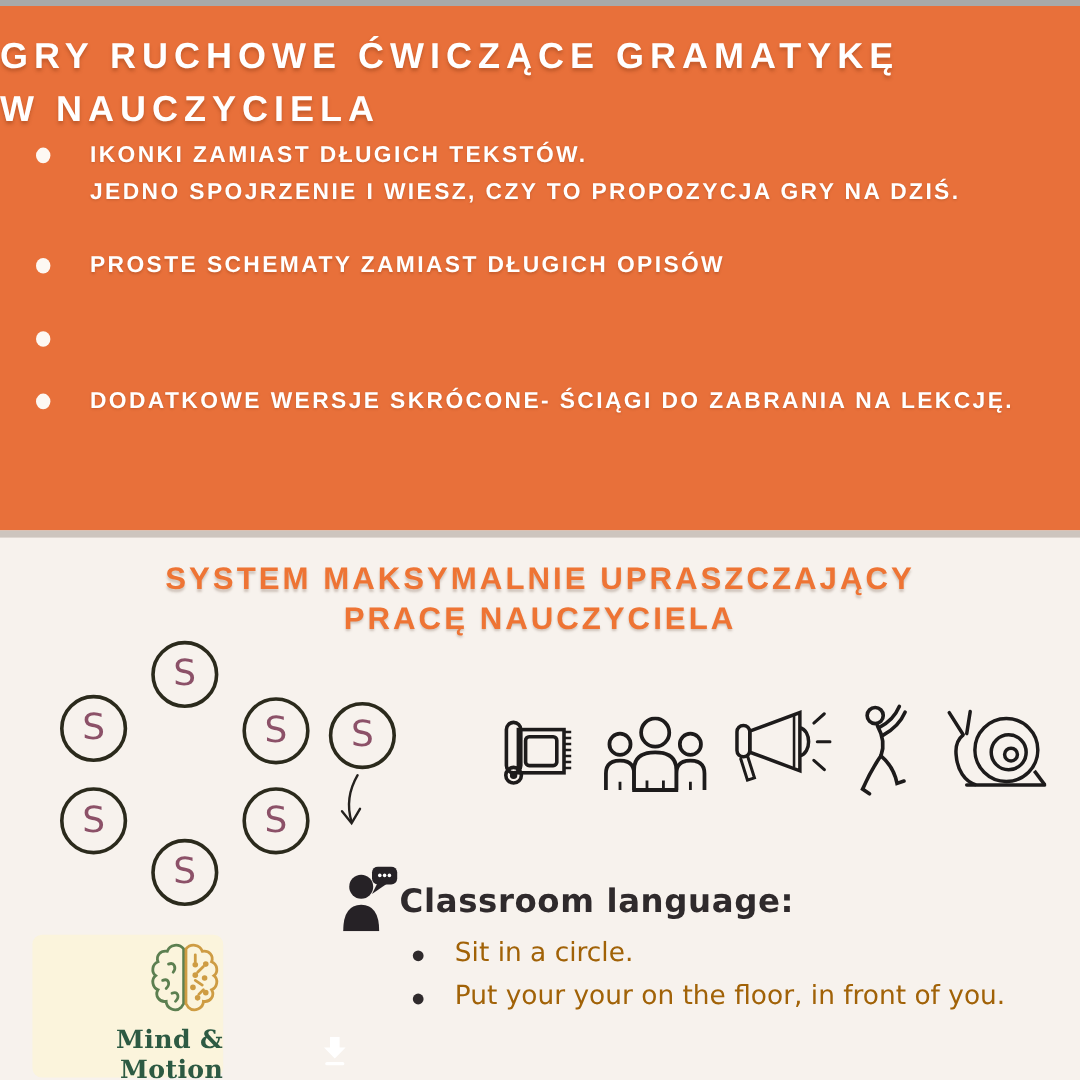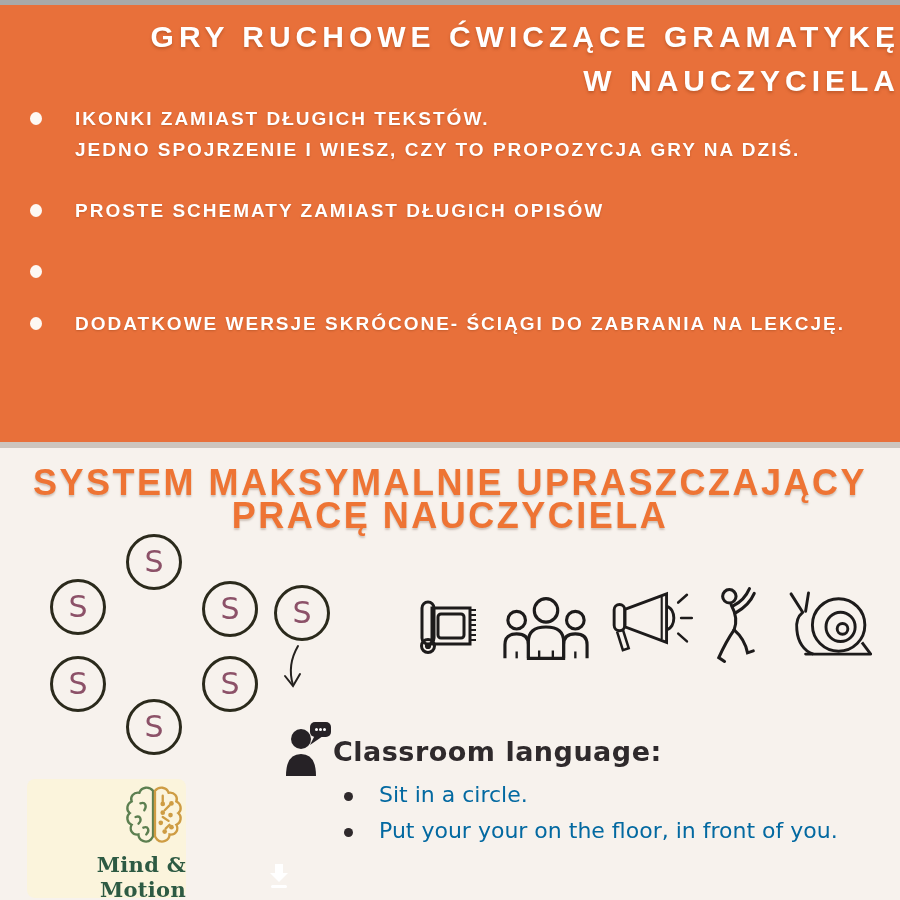--- a/index.html
+++ b/index.html
@@ -9,38 +9,38 @@
   }
   
   .top-strip{position:absolute;top:0;left:0;width:900px;height:5px;background:#a8a9a8;}
   
   .banner{
     position:absolute;top:5px;left:0;width:900px;height:437px;
     background:#e8703a;color:#ffffff;
   }
   .banner-shadow{position:absolute;top:442px;left:0;width:900px;height:6px;background:#cdc5be;}
   .banner-title{
-    margin:0;padding-top:10px;text-align:right;
+    margin:0;padding-top:21px;text-align:left;
     font-size:30px;font-weight:bold;letter-spacing:5px;line-height:44px;
     text-shadow:0 2px 3px rgba(120,50,15,.35);
   }
   .bullets{}
   .bullet-row{display:flex;align-items:flex-start;margin:0 28px 30px 30px;}
   .bullet-dot{
     flex:0 0 auto;width:12px;height:13px;border-radius:50%;
     background:#fdf8f3;margin-top:9px;margin-right:33px;
   }
   .bullet-text{
     font-size:19px;font-weight:bold;letter-spacing:2px;line-height:31px;
     text-shadow:0 1px 2px rgba(120,50,15,.3);
   }
   
   .section-heading{
     position:absolute;top:466px;left:0;width:900px;text-align:center;
-    color:#ee7434;font-size:36px;font-weight:bold;letter-spacing:2.5px;line-height:33px;
+    color:#ee7434;font-size:26px;font-weight:bold;letter-spacing:2.5px;line-height:33px;
     text-shadow:0 2px 2px rgba(90,60,40,.25);
   }
   
   .s-circle{
     position:absolute;width:50px;height:50px;border:3.5px solid #2b2a1c;border-radius:50%;
     display:flex;align-items:center;justify-content:center;
     color:#8c5168;font-size:30px;line-height:1;font-family:"DejaVu Sans",sans-serif;
     background:transparent;
   }
   .c1{left:126px;top:534px;} .c2{left:50px;top:579px;} .c3{left:202px;top:581px;}
@@ -57,21 +57,21 @@
   
   .speaker-icon{position:absolute;left:284px;top:722px;}
   .classroom-label{
     position:absolute;left:333px;top:736px;
     font-family:"DejaVu Sans",sans-serif;font-size:27px;font-weight:bold;color:#2f2a2c;
     letter-spacing:.5px;
   }
   .classroom-list{position:absolute;left:344px;top:782px;}
   .classroom-item{display:flex;align-items:flex-start;margin-bottom:11px;white-space:nowrap;}
   .classroom-dot{flex:0 0 auto;width:9px;height:9px;border-radius:50%;background:#2f2a2c;margin:10px 26px 0 0;}
-  .classroom-text{font-family:"DejaVu Sans",sans-serif;font-size:22px;color:#0369a1;}
+  .classroom-text{font-family:"DejaVu Sans",sans-serif;font-size:22px;color:#a16207;}
   
   .logo-box{
     position:absolute;left:27px;top:779px;width:159px;height:119px;
     background:#fbf4dc;border-radius:8px;text-align:right;
   }
   .logo-brain{margin-top:5px;}
   .logo-name{
     margin-top:-2px;font-size:21px;font-weight:bold;color:#2d5a43;
     font-family:"DejaVu Serif","Liberation Serif",serif;letter-spacing:.3px;
   }

